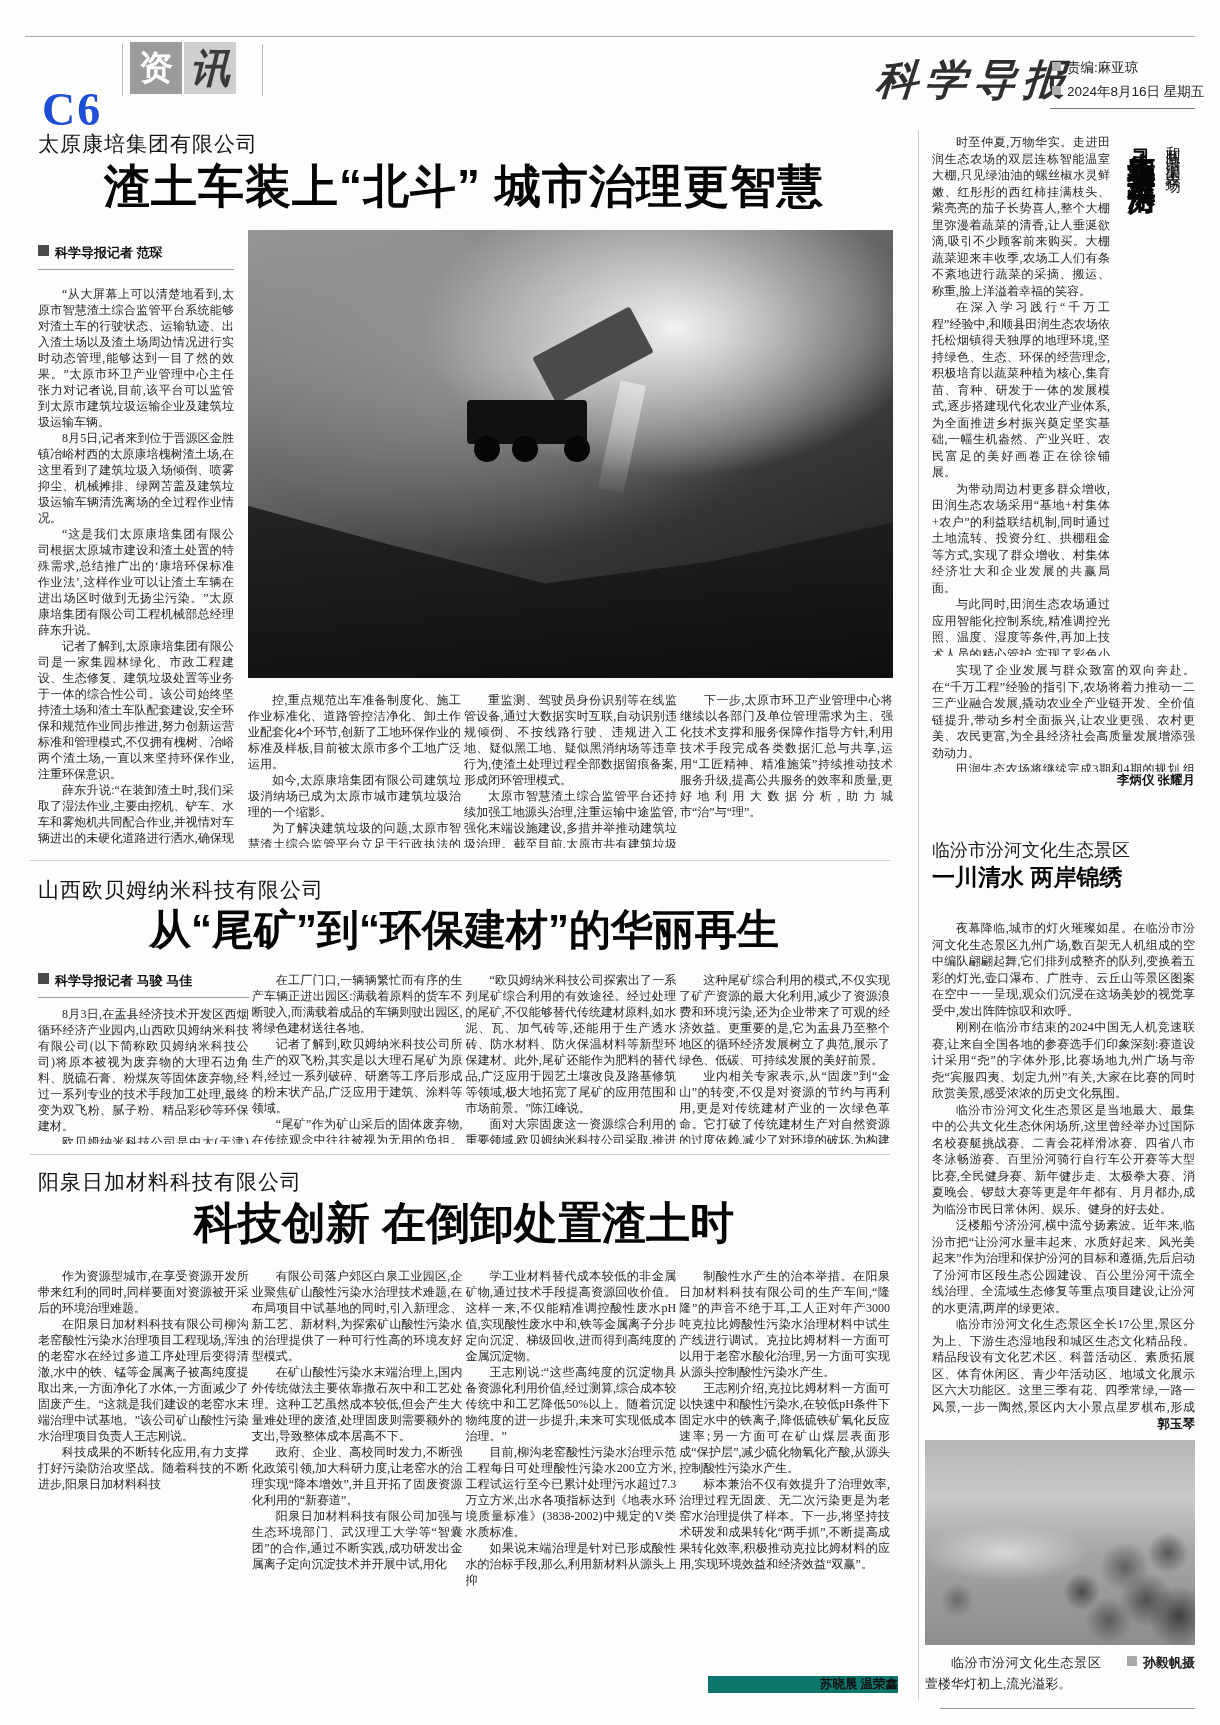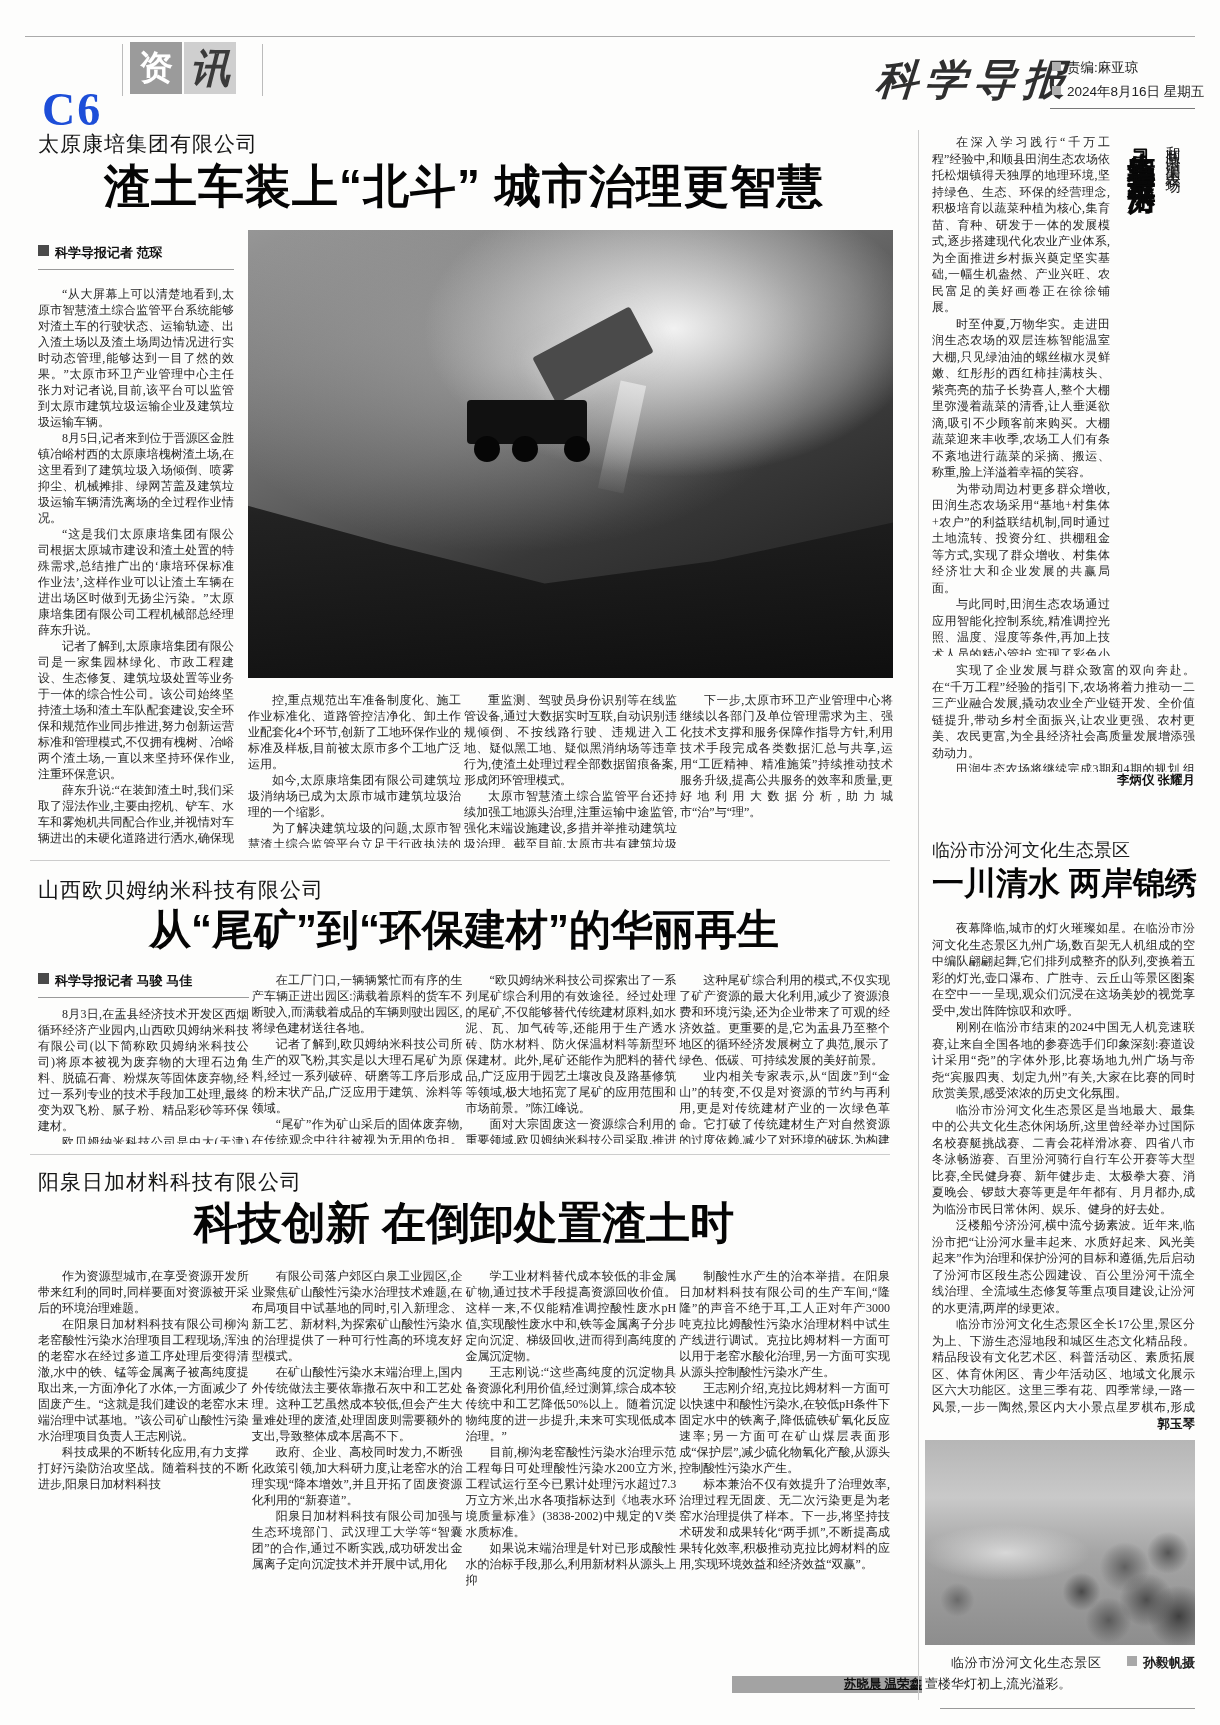--- a/index.html
+++ b/index.html
@@ -67,21 +67,21 @@
   .caption .credit{float:right;white-space:nowrap;font-weight:bold;}
   .caption .sq{width:10px;height:10px;background:#a8a8a8;}
 
   
   .v-headline{position:absolute;left:1108px;top:130px;height:548px;width:52px;
       writing-mode:vertical-rl;font-size:28px;font-weight:bold;color:#080808;
       font-family:"Liberation Serif","DejaVu Serif",serif;letter-spacing:2px;}
   .v-kicker{position:absolute;left:1163px;top:134px;height:250px;writing-mode:vertical-rl;
       font-size:15px;color:#1a1a1a;letter-spacing:4px;}
   .lf-kicker{position:absolute;left:932px;top:838px;font-size:18px;color:#1a1a1a;}
-  .lf-headline{position:absolute;left:932px;top:862px;width:263px;font-size:32px;font-weight:bold;color:#050505;white-space:nowrap;}
+  .lf-headline{position:absolute;left:932px;top:862px;width:263px;font-size:23px;font-weight:bold;color:#050505;white-space:nowrap;}
 </style>
 </head>
 <body>
 
 <div id="page">
 
   <div class="rule-h" style="left:25px;width:1170px;top:36px;"></div>
   <div class="edition">C6</div>
   <div class="rule-v" style="left:122px;top:44px;height:52px;"></div>
   <div class="logo-box b1 sans">
@@ -187,27 +187,27 @@
         <p class="para">王志刚说:“这些高纯度的沉淀物具备资源化利用价值,经过测算,综合成本较传统中和工艺降低50%以上。随着沉淀物纯度的进一步提升,未来可实现低成本治理。”</p>
         <p class="para">目前,柳沟老窑酸性污染水治理示范工程每日可处理酸性污染水200立方米,工程试运行至今已累计处理污水超过7.3万立方米,出水各项指标达到《地表水环境质量标准》(3838-2002)中规定的V类水质标准。</p>
         <p class="para">如果说末端治理是针对已形成酸性水的治标手段,那么,利用新材料从源头上抑</p>
       </div>
     <div class="col bodytext">
         <p class="para">制酸性水产生的治本举措。在阳泉日加材料科技有限公司的生产车间,“隆隆”的声音不绝于耳,工人正对年产3000吨克拉比姆酸性污染水治理材料中试生产线进行调试。克拉比姆材料一方面可以用于老窑水酸化治理,另一方面可实现从源头控制酸性污染水产生。</p>
         <p class="para">王志刚介绍,克拉比姆材料一方面可以快速中和酸性污染水,在较低pH条件下固定水中的铁离子,降低硫铁矿氧化反应速率;另一方面可在矿山煤层表面形成“保护层”,减少硫化物氧化产酸,从源头控制酸性污染水产生。</p>
         <p class="para">标本兼治不仅有效提升了治理效率,治理过程无固废、无二次污染更是为老窑水治理提供了样本。下一步,将坚持技术研发和成果转化“两手抓”,不断提高成果转化效率,积极推动克拉比姆材料的应用,实现环境效益和经济效益“双赢”。</p>
       </div>
   </div>
-  <div class="abs attr" style="left:732px;top:1676px;width:190px;background:#a3a3a3;text-decoration:underline;">苏晓晨 温荣鑫</div>
+  <div class="abs attr" style="left:708px;top:1676px;width:190px;background:#0f766e;">苏晓晨 温荣鑫</div>
 
   <div class="rule-v" style="left:918px;top:130px;height:1570px;border-color:#ccc;"></div>
 
   <div class="abs bodytext" style="left:932px;top:134px;width:178px;height:522px;line-height:16.5px;">
+      <p class="para">时至仲夏,万物华实。走进田润生态农场的双层连栋智能温室大棚,只见绿油油的螺丝椒水灵鲜嫩、红彤彤的西红柿挂满枝头、紫亮亮的茄子长势喜人,整个大棚里弥漫着蔬菜的清香,让人垂涎欲滴,吸引不少顾客前来购买。大棚蔬菜迎来丰收季,农场工人们有条不紊地进行蔬菜的采摘、搬运、称重,脸上洋溢着幸福的笑容。</p>
       <p class="para">在深入学习践行“千万工程”经验中,和顺县田润生态农场依托松烟镇得天独厚的地理环境,坚持绿色、生态、环保的经营理念,积极培育以蔬菜种植为核心,集育苗、育种、研发于一体的发展模式,逐步搭建现代化农业产业体系,为全面推进乡村振兴奠定坚实基础,一幅生机盎然、产业兴旺、农民富足的美好画卷正在徐徐铺展。</p>
-      <p class="para">时至仲夏,万物华实。走进田润生态农场的双层连栋智能温室大棚,只见绿油油的螺丝椒水灵鲜嫩、红彤彤的西红柿挂满枝头、紫亮亮的茄子长势喜人,整个大棚里弥漫着蔬菜的清香,让人垂涎欲滴,吸引不少顾客前来购买。大棚蔬菜迎来丰收季,农场工人们有条不紊地进行蔬菜的采摘、搬运、称重,脸上洋溢着幸福的笑容。</p>
       <p class="para">为带动周边村更多群众增收,田润生态农场采用“基地+村集体+农户”的利益联结机制,同时通过土地流转、投资分红、拱棚租金等方式,实现了群众增收、村集体经济壮大和企业发展的共赢局面。</p>
       <p class="para">与此同时,田润生态农场通过应用智能化控制系统,精准调控光照、温度、湿度等条件,再加上技术人员的精心管护,实现了彩色小西红柿、黄皮尖椒、密刺黄瓜、水果黄瓜、黑圆茄等蔬菜的高品质种植。在此基础上,田润生态农场积极推进育苗、育种研发,引进了试验小西瓜,着力搭建以蔬菜种植为核心的全产业链发展模式。</p>
     </div>
   <div class="v-headline">生态农场育『丰景』『千万工程』添活力</div>
   <div class="v-kicker">和顺县田润生态农场</div>
   <div class="abs bodytext" style="left:932px;top:662px;width:263px;height:110px;line-height:16.5px;">
       <p class="para">实现了企业发展与群众致富的双向奔赴。在“千万工程”经验的指引下,农场将着力推动一二三产业融合发展,撬动农业全产业链开发、全价值链提升,带动乡村全面振兴,让农业更强、农村更美、农民更富,为全县经济社会高质量发展增添强劲动力。</p>
       <p class="para">田润生态农场将继续完成3期和4期的规划,组建田润物流园及冷链存储、物流、贸易于一体,同时进行加工中心、农民培训中心、数据中心、研发中心四个中心区的建设,为田润进一步发展,打通一二三产业融合,走出一条现代农业产业体系的道路。</p>
     </div>
   <div class="abs attr" style="left:932px;top:772px;width:263px;">李炳仪 张耀月</div>

